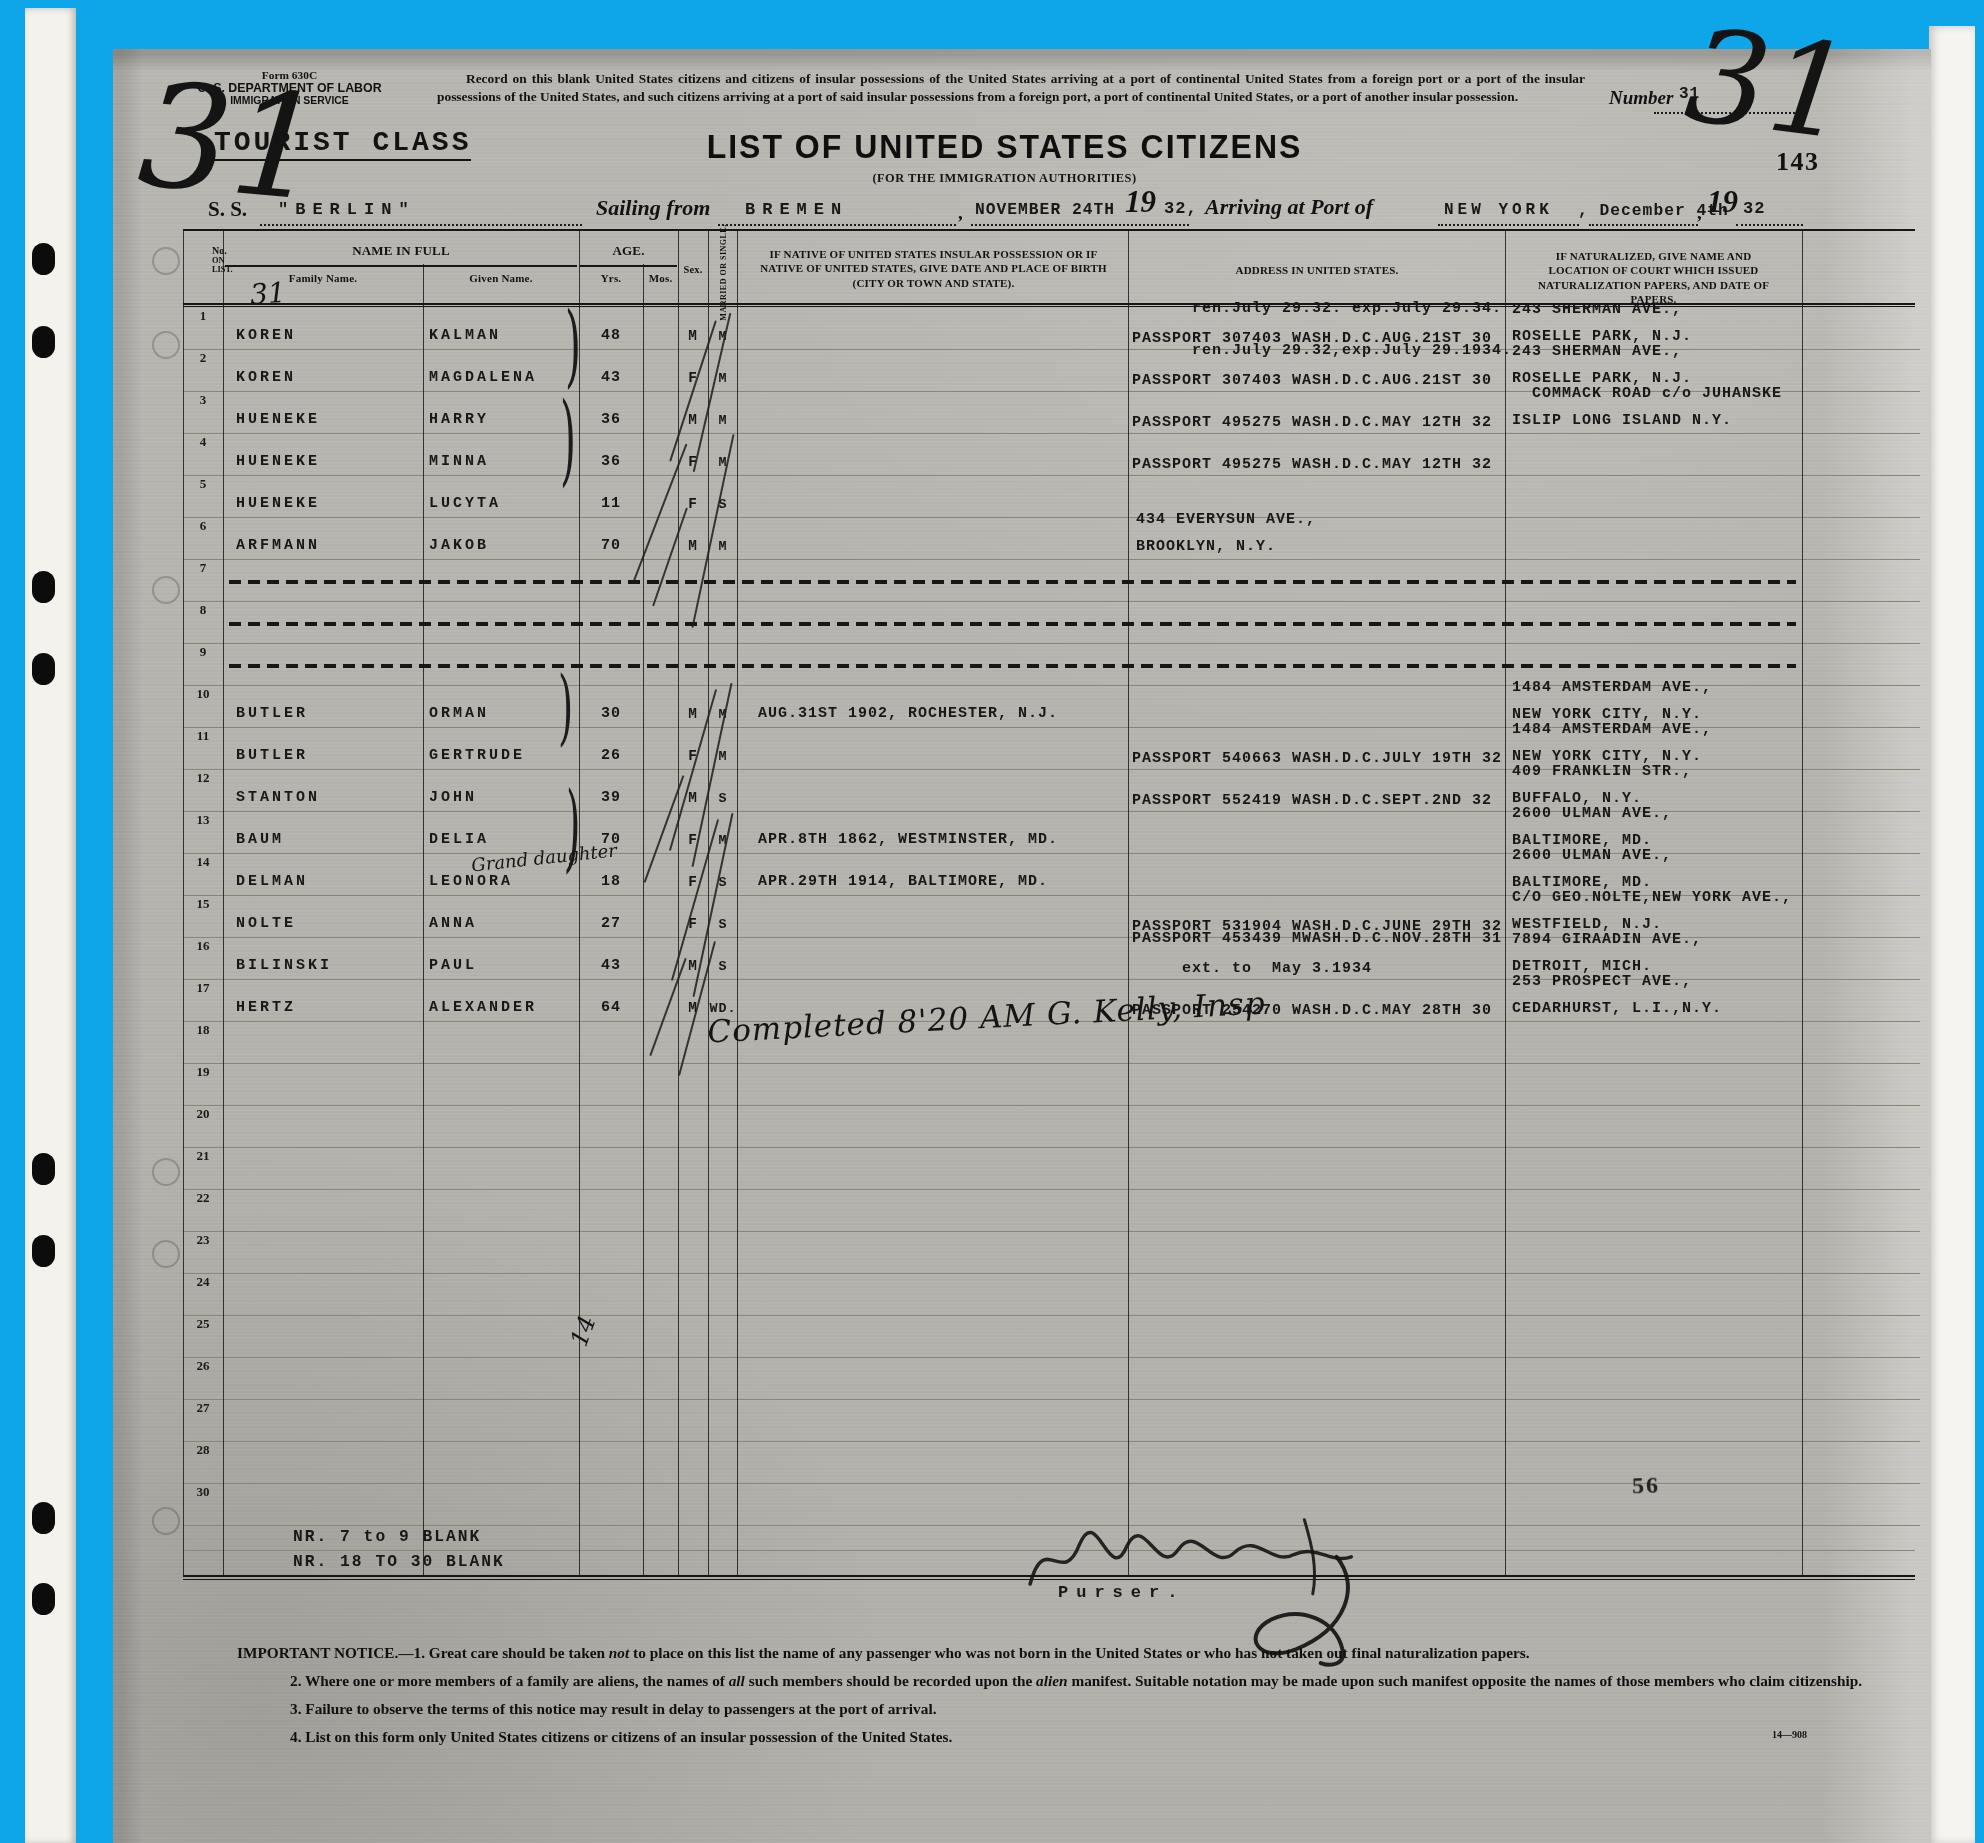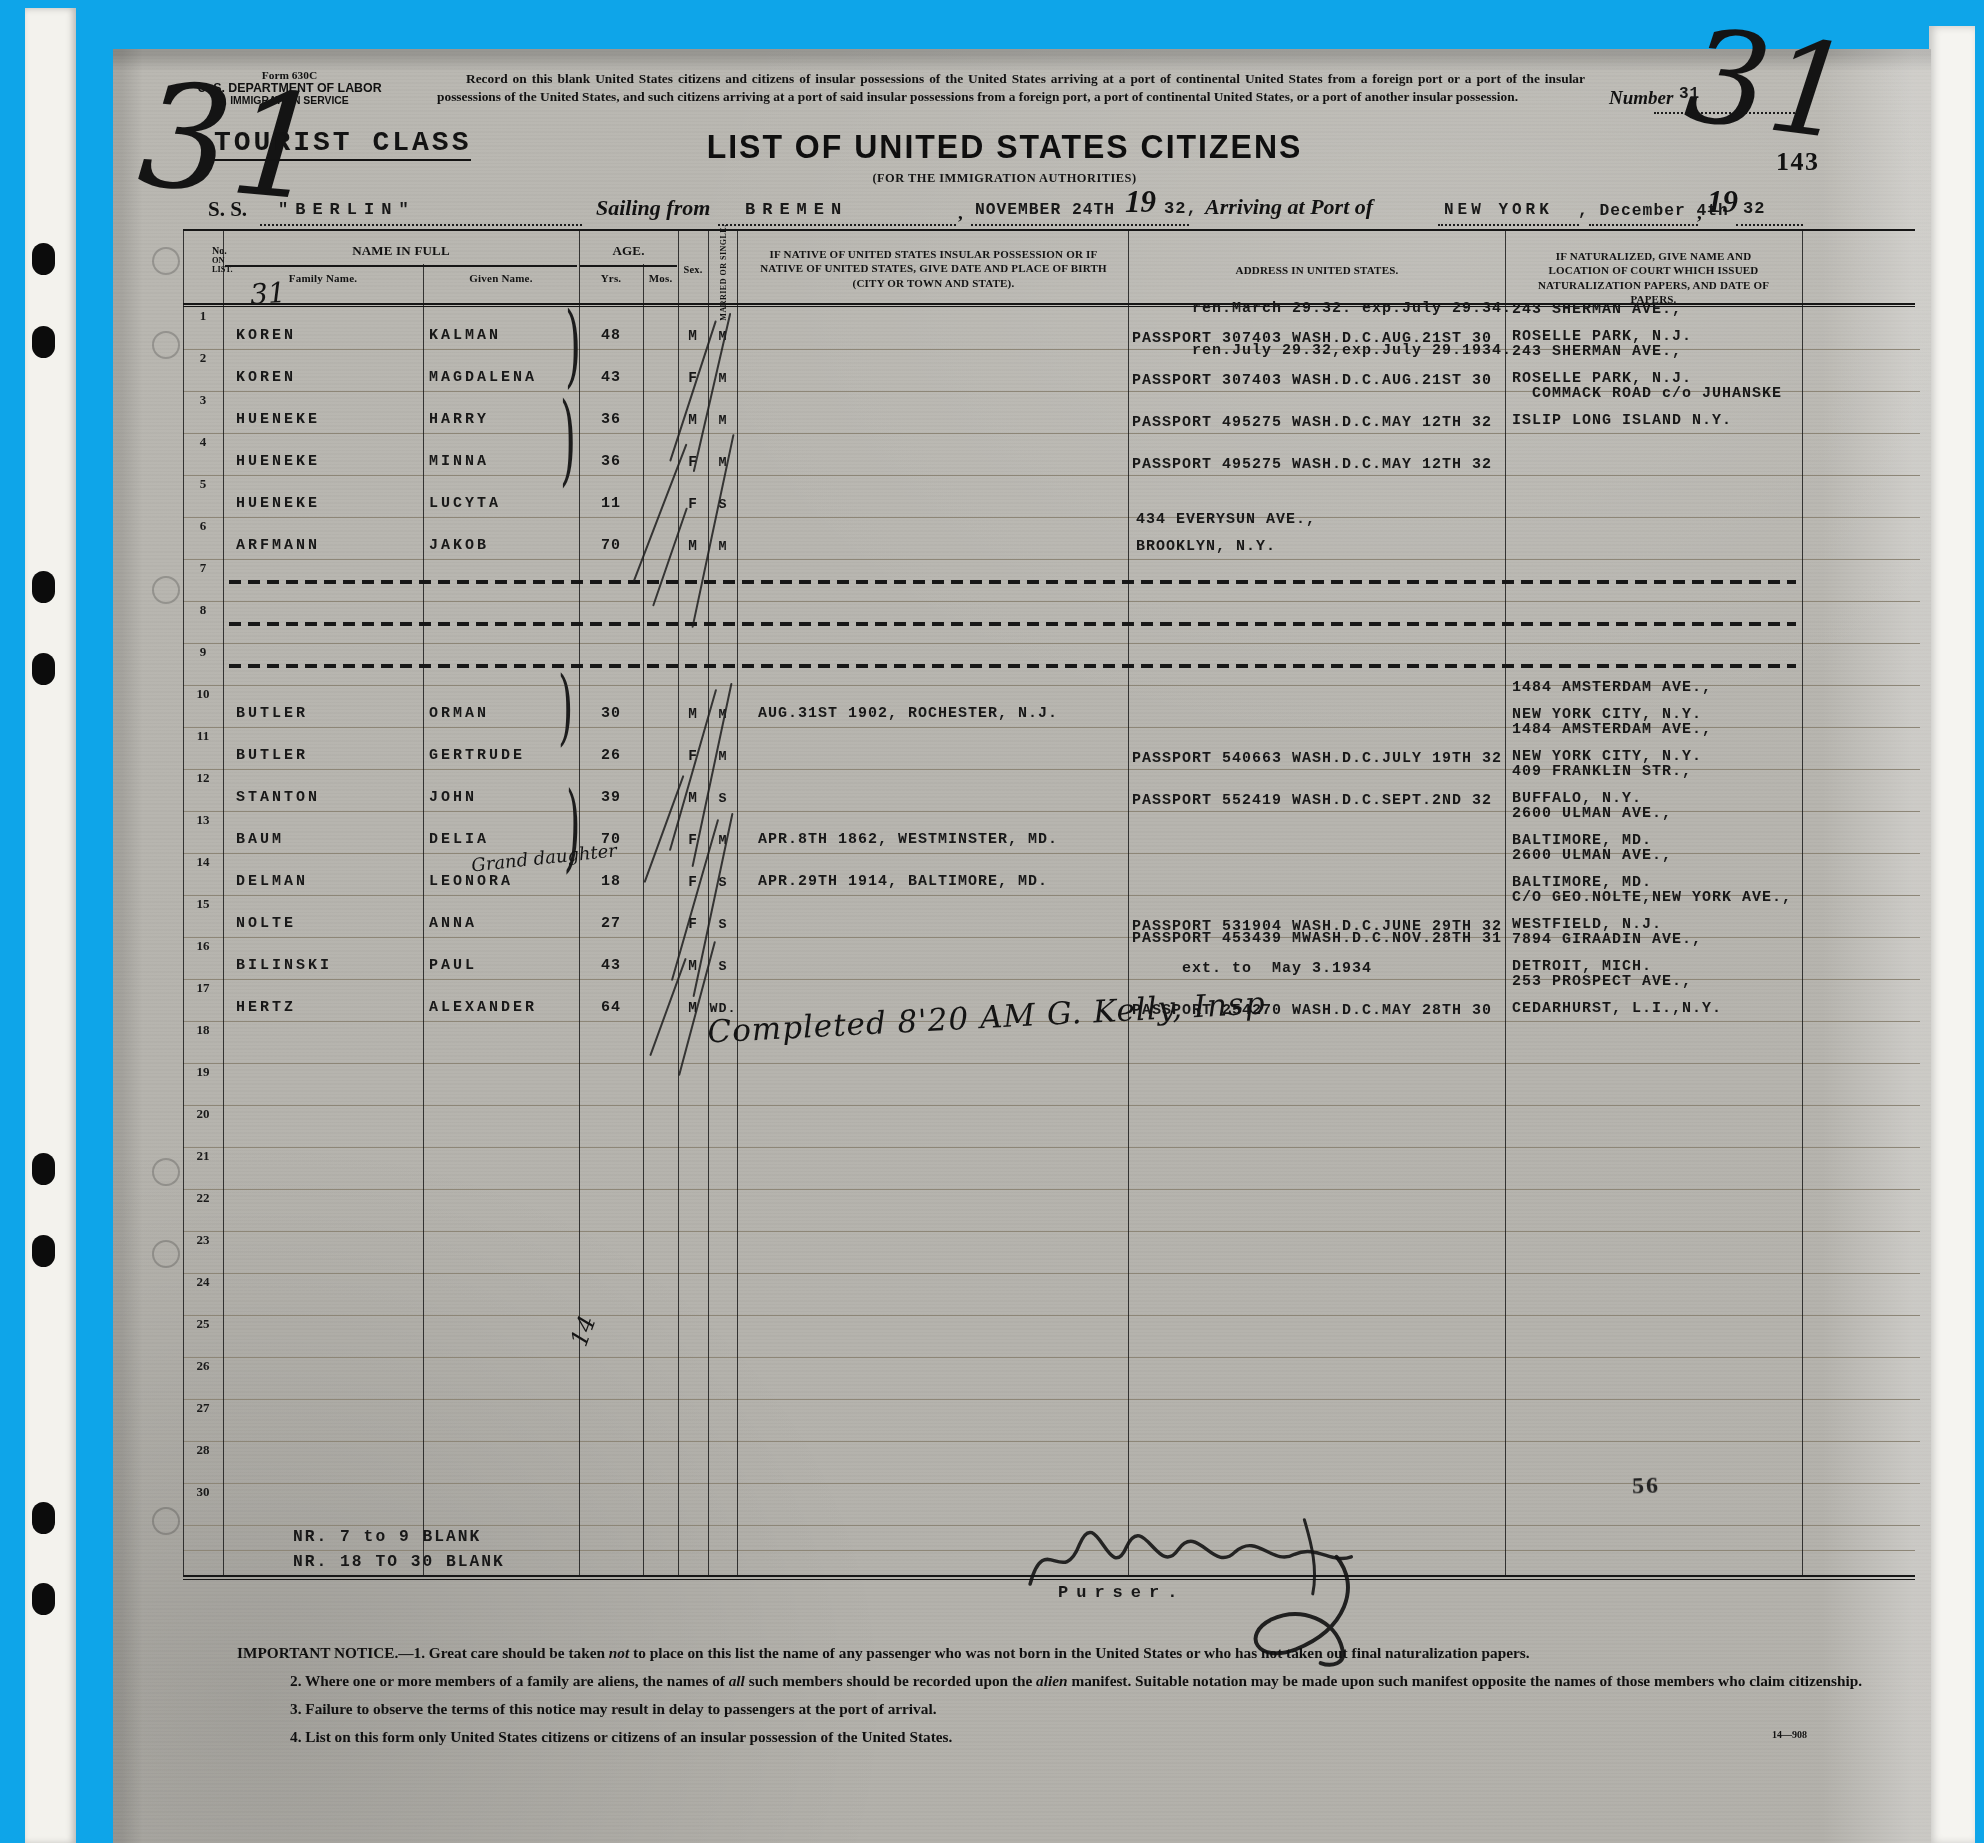--- a/index.html
+++ b/index.html
@@ -187,21 +187,21 @@
           <div class="rn">1</div>
         </div>
     <div class="c cellb tw fam">KOREN</div>
     <div class="c cellb tw giv">KALMAN</div>
     <div class="c cellb tw yrs">48</div>
     <div class="c"></div>
     <div class="c cellb tw sex">M</div>
     <div class="c cellb tw ms">M</div>
     <div class="c cellb tw birth"></div>
     <div class="c">
-      <div class="tw natl1">      ren.March 29.32. exp.July 29.34.</div>
+      <div class="tw natl1">      ren.July 29.32. exp.July 29.34.</div>
       <div class="tw natl2">PASSPORT 307403 WASH.D.C.AUG.21ST 30</div>
     </div>
     <div class="c">
       <div class="tw addl1">243 SHERMAN AVE.,</div>
       <div class="tw addl2">ROSELLE PARK, N.J.</div>
     </div>
     <div class="c"></div>
 
   </div>
 

